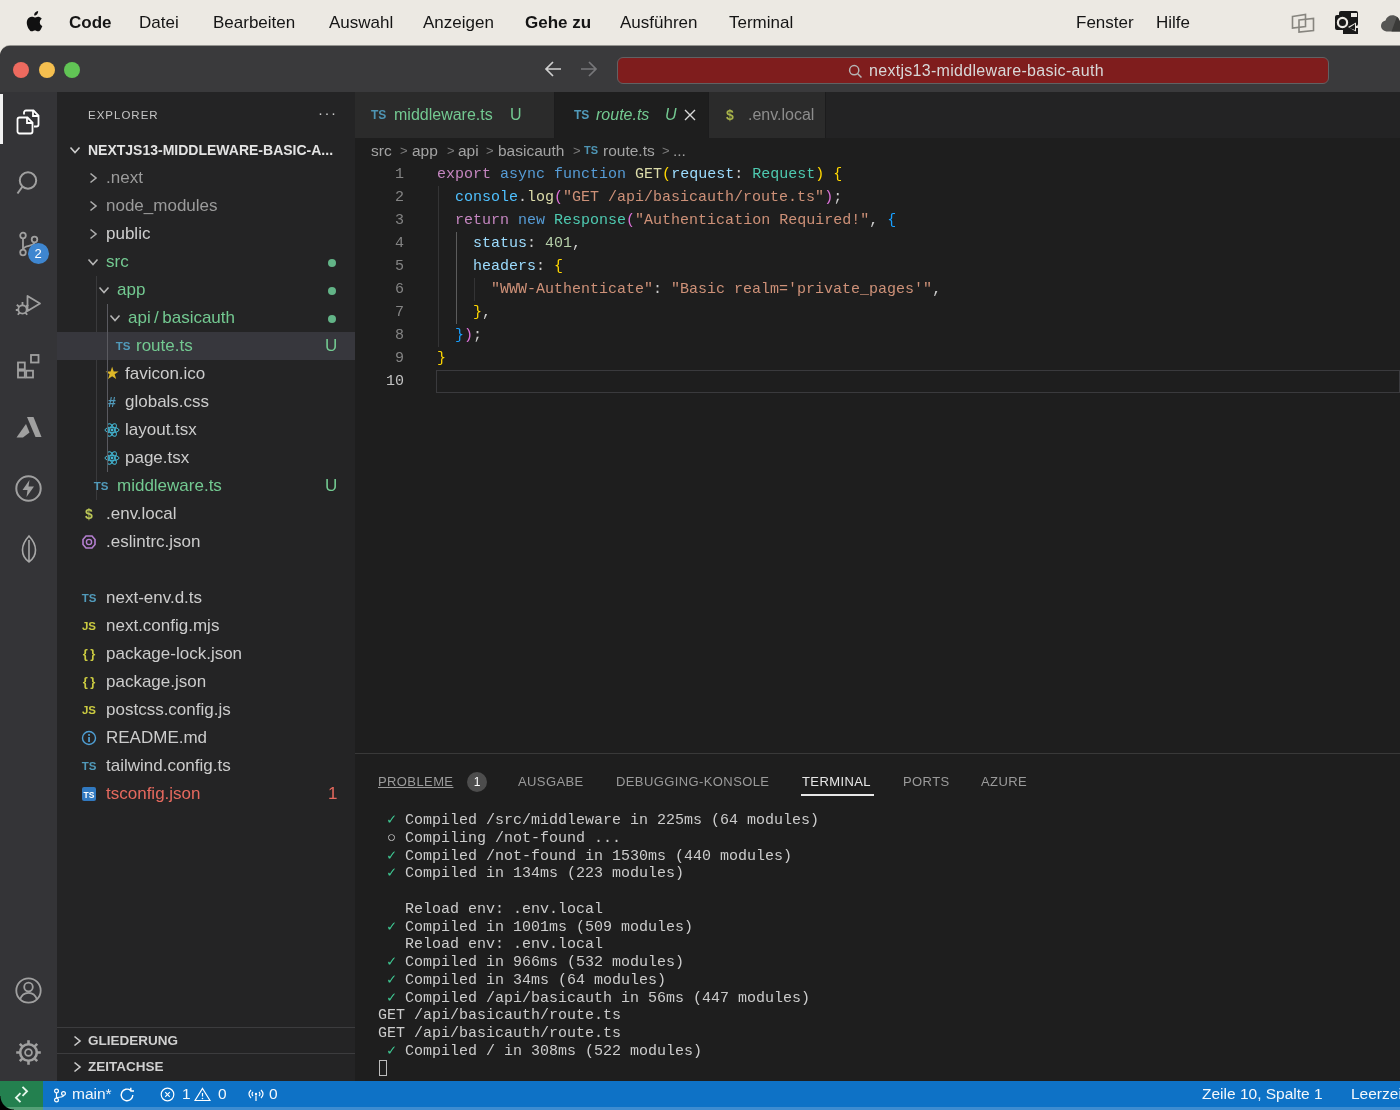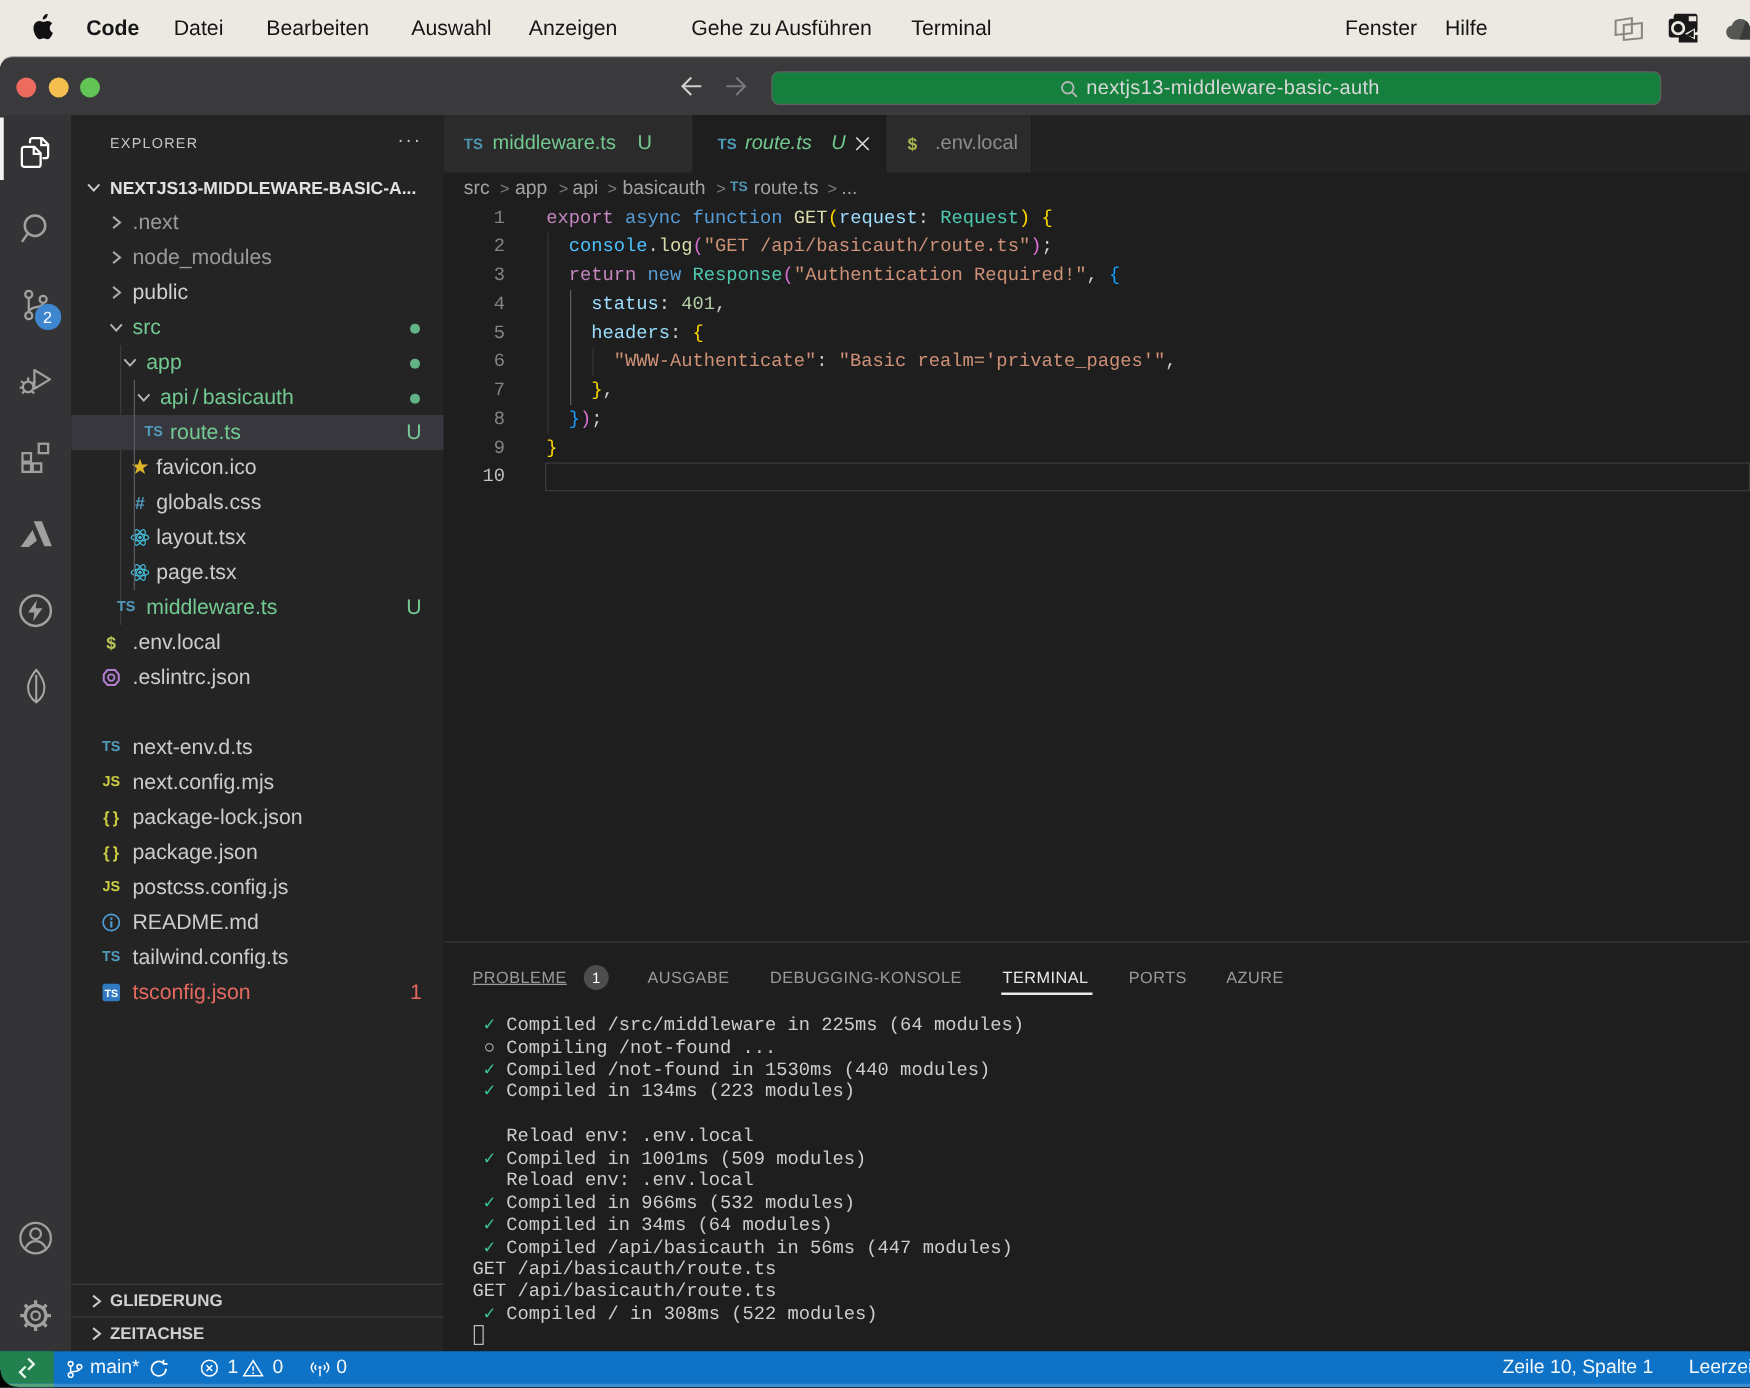--- a/index.html
+++ b/index.html
@@ -6,21 +6,21 @@
   html,body { width:1400px; height:1110px; overflow:hidden; background:#1e1e1e; }
   body { font-family:"Liberation Sans", sans-serif; position:relative; }
   .abs { position:absolute; }
   
   #menubar { position:absolute; left:0; top:0; width:1400px; height:60px; background:#ece9e3; color:#151515; font-size:17px; }
   #menubar .mi { position:absolute; top:0; height:46px; line-height:46px; white-space:nowrap;text-align:center; }
   
   #win { position:absolute; left:0; top:46px; width:1400px; height:1064px; background:#1e1e1e; border-radius:10px 0 0 0; overflow:hidden; box-shadow:0 -1px 0 #14141466; }
   #titlebar { position:absolute; left:0; top:0; width:1400px; height:46px; background:#3a3a3c; }
   .tl { position:absolute; top:62px; width:16px; height:16px; border-radius:50%; }
-  #searchbox { position:absolute; left:617px; top:11px; width:712px; height:27px; background:#15803d; border:1px solid #616163; border-radius:6px; color:#d8d8d8; font-size:16px; }
+  #searchbox { position:absolute; left:617px; top:11px; width:712px; height:27px; background:#7f1d1d; border:1px solid #616163; border-radius:6px; color:#d8d8d8; font-size:16px; }
   
   #actbar { position:absolute; left:0; top:46px; width:57px; height:989px; background:#343437; }
   .aicon { position:absolute; left:0; width:57px; height:48px; display:flex; align-items:center; justify-content:center; }
   
   #sidebar { position:absolute; left:57px; top:46px; width:298px; height:989px; background:#242425; color:#cccccc; }
   .row { position:absolute; left:0; width:298px; height:28px; line-height:28px; font-size:17px; white-space:nowrap; }
   .green { color:#73c991; }
   
   #editor { position:absolute; left:355px; top:46px; width:1045px; height:989px; background:#1e1e1e; }
   #tabstrip { position:absolute; left:0; top:0; width:1045px; height:46px; background:#232324; display:flex; }
@@ -43,21 +43,21 @@
 <body>
   <div id="menubar">
     <svg class="abs" style="left:25px; top:11px;" width="18" height="22" viewBox="0 0 18 22">
       <path fill="#111" d="M12.9 5.7c-1.1.1-2.4.8-3.1.8-.8 0-2-.8-3.2-.7-1.6 0-3.1 1-4 2.4-1.7 2.9-.4 7.3 1.2 9.7.8 1.2 1.8 2.5 3 2.4 1.2 0 1.7-.8 3.1-.8 1.4 0 1.9.8 3.2.8 1.3 0 2.1-1.2 2.9-2.4.9-1.4 1.3-2.7 1.3-2.8 0 0-2.5-1-2.5-3.8 0-2.4 1.9-3.5 2-3.6-1.1-1.6-2.8-1.8-3.4-1.9-.1 0-.3-.1-.5-.1zM12.1 3.2c.7-.8 1.1-1.9 1-3.2-1 .1-2.2.7-2.9 1.5-.6.7-1.2 1.9-1 3 1.1.1 2.2-.5 2.9-1.3z"></path>
     </svg>
     <div class="mi" style="left:69px; font-weight:bold;">Code</div>
     <div class="mi" style="left:139px;">Datei</div>
     <div class="mi" style="left:213px;">Bearbeiten</div>
     <div class="mi" style="left:329px;">Auswahl</div>
     <div class="mi" style="left:423px;">Anzeigen</div>
-    <div class="mi" style="left:553px;">Gehe zu</div>
+    <div class="mi" style="left:525px;font-weight:bold;">Gehe zu</div>
     <div class="mi" style="left:620px;">Ausführen</div>
     <div class="mi" style="left:729px;">Terminal</div>
     <div class="mi" style="left:1076px;">Fenster</div>
     <div class="mi" style="left:1156px;">Hilfe</div>
     <svg class="abs" style="left:1291px; top:12px;" width="25" height="22" viewBox="0 0 25 22">
       <g fill="none" stroke="#87857f" stroke-width="1.6">
         <path d="M1.5 4.5 L14.5 2.5 L14.5 14.5 L1.5 16 Z"></path>
         <path d="M8 8 L22.5 6.5 L22.5 18.5 L8 20 Z"></path>
       </g>
     </svg>

